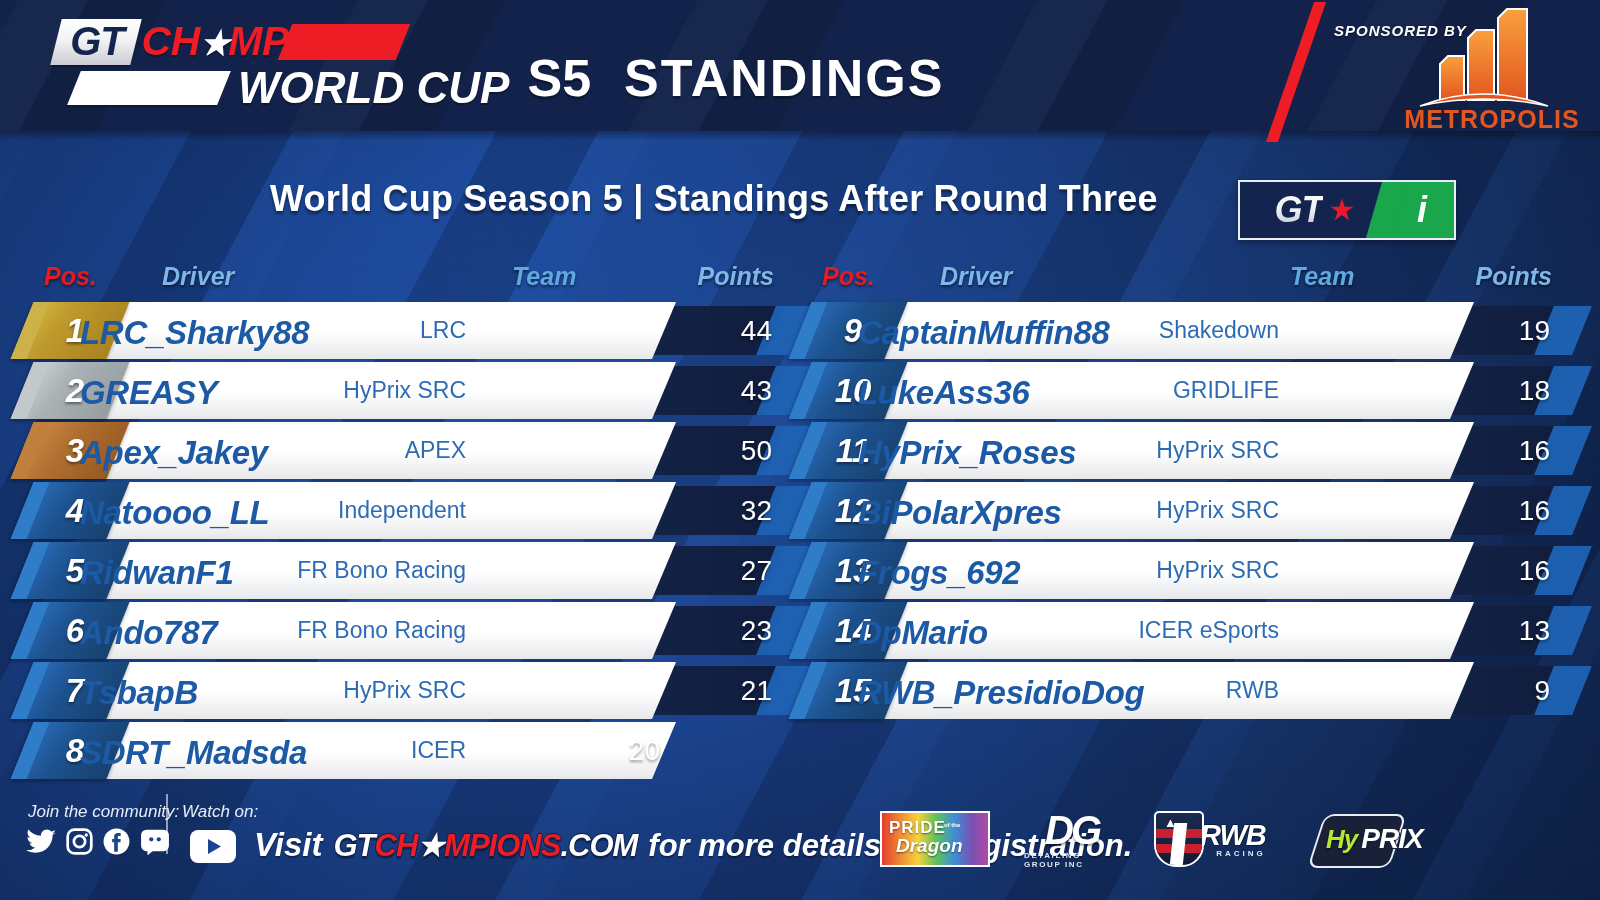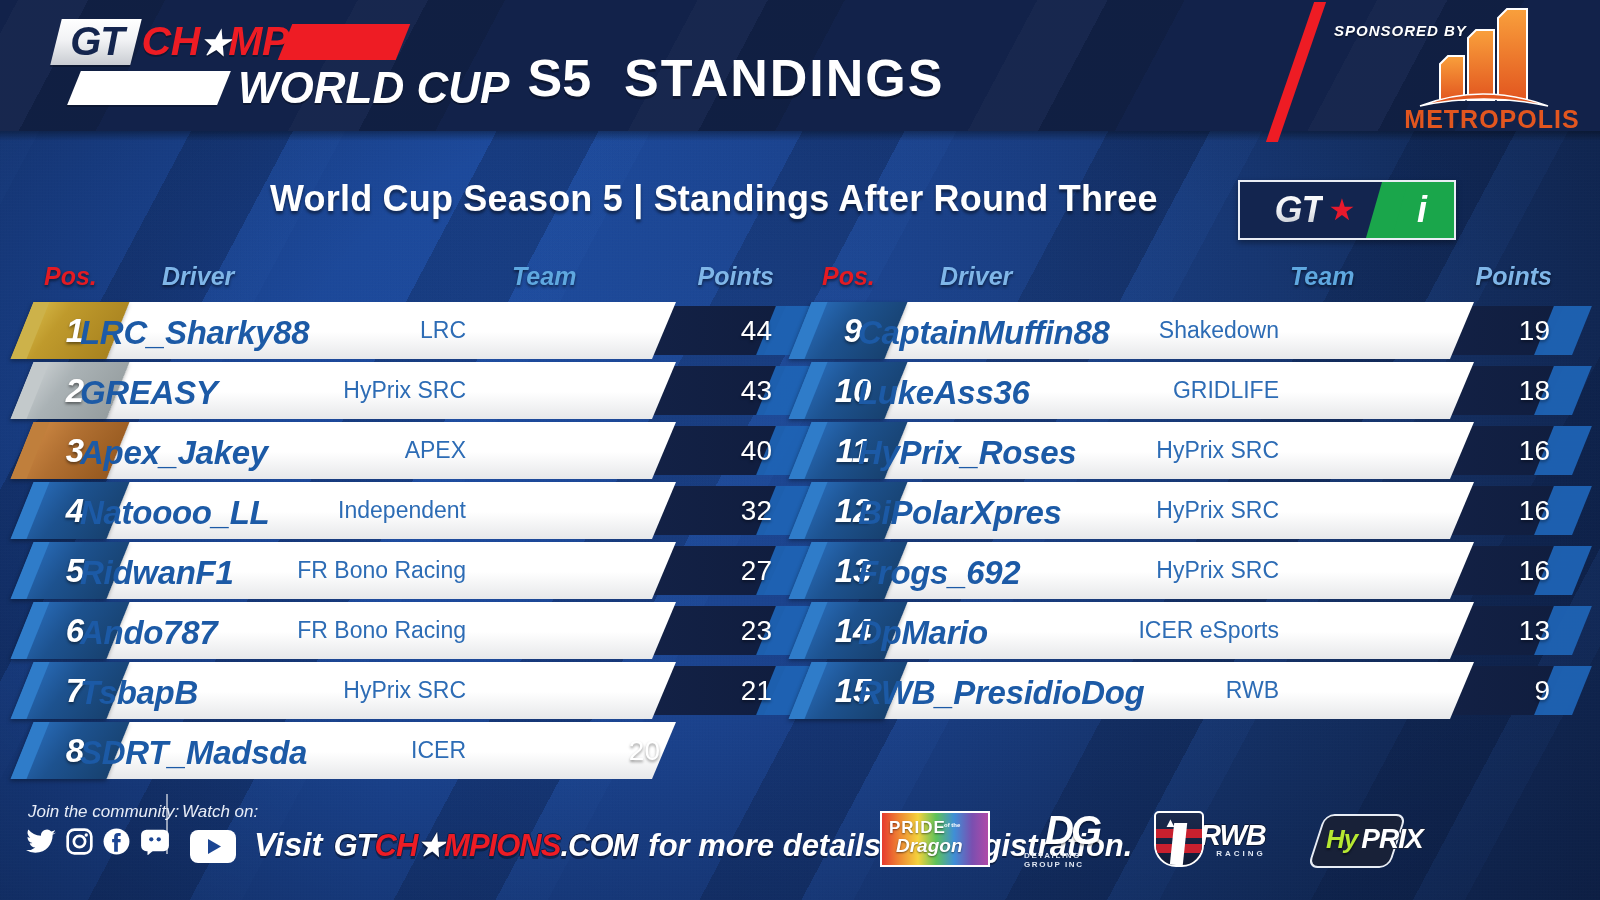--- a/index.html
+++ b/index.html
@@ -271,21 +271,21 @@
         <div class="row">
           <div class="pts-panel" style="left:300px;right:8px;"></div>
           <div class="pts-accent" style="right:-10px;"></div>
           <div class="namebar" style="width:580px;clip-path:polygon(24px 0,100% 0,calc(100% - 24px) 100%,0 100%);"></div>
           <div class="badge" style="background:linear-gradient(110deg,#cf8a45 0%,#b06f31 45%,#96591f 100%)">
             <div class="edge" style="background:#c07f3c"></div>
             <div class="badge-num">3</div>
           </div>
           <div class="driver">Apex_Jakey</div>
           <div class="team" style="right:328px;">APEX</div>
-          <div class="points" style="right:22px;">40</div>
+          <div class="points" style="right:22px;">50</div>
         </div>
         <div class="row">
           <div class="pts-panel" style="left:300px;right:8px;"></div>
           <div class="pts-accent" style="right:-10px;"></div>
           <div class="namebar" style="width:580px;clip-path:polygon(24px 0,100% 0,calc(100% - 24px) 100%,0 100%);"></div>
           <div class="badge" style="background:linear-gradient(110deg,#2a6fbe 0%,#1d528f 45%,#17416f 100%)">
             <div class="edge" style="background:#2f7cc9"></div>
             <div class="badge-num">4</div>
           </div>
           <div class="driver">Natoooo_LL</div>

